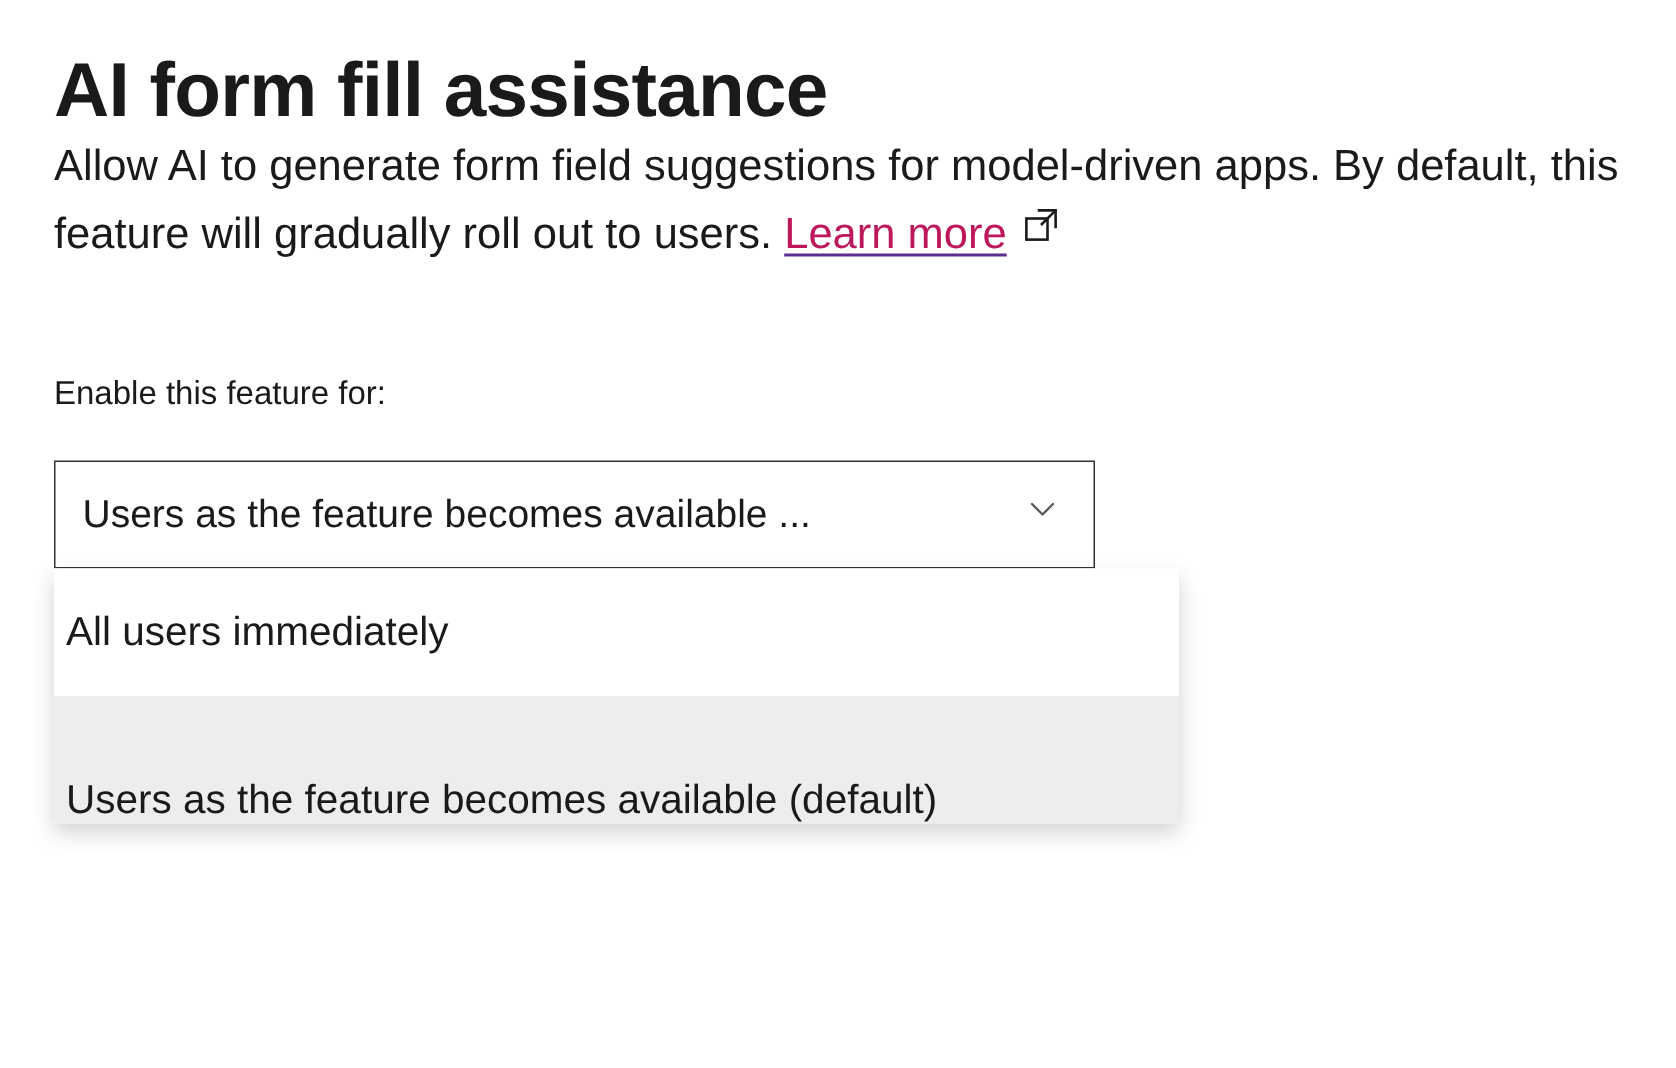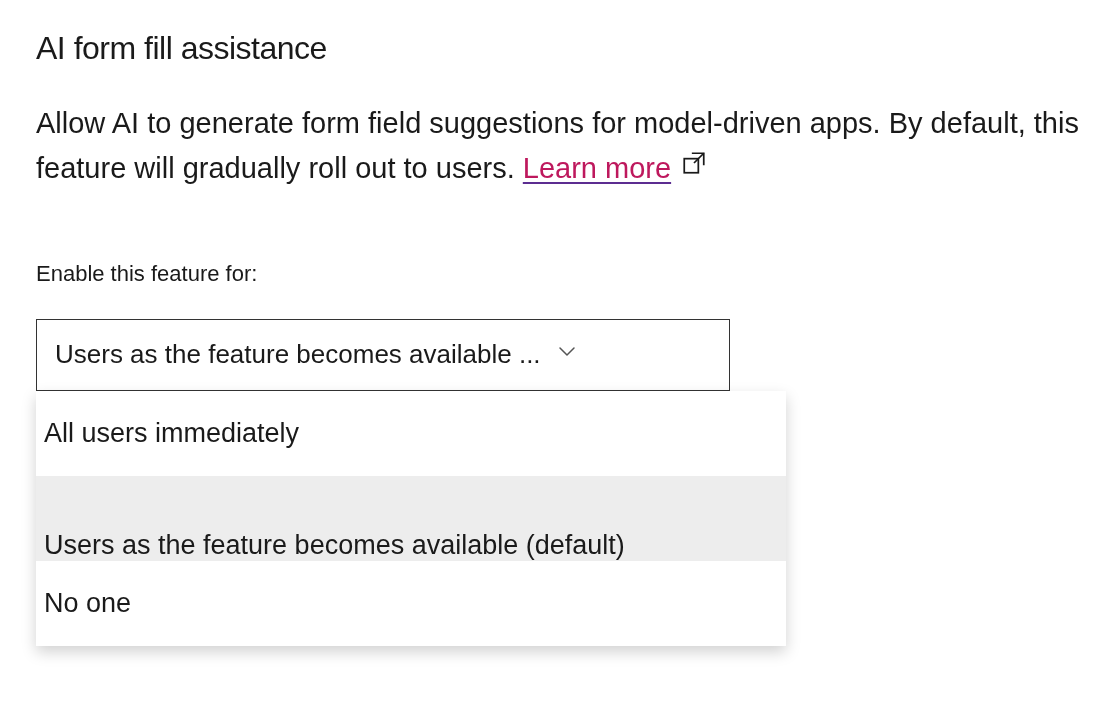--- a/index.html
+++ b/index.html
@@ -8,24 +8,23 @@
       padding: 0;
     }
     body {
       font-family: 'Segoe UI', -apple-system, BlinkMacSystemFont, sans-serif;
       background: #ffffff;
       color: #1a1a1a;
       padding: 30px 36px;
       width: 1117px;
     }
     .heading {
-      font-size: 32px;
-      font-weight: 400;
+      font-size: 51px;
+      font-weight: 700;
       color: #1a1a1a;
-      margin-bottom: 34px;
       letter-spacing: -0.5px;
     }
     .description {
       font-size: 29px;
       font-weight: 400;
       color: #1a1a1a;
       line-height: 1.55;
       margin-bottom: 70px;
     }
     .learn-more-wrap {
@@ -49,20 +48,21 @@
       font-weight: 400;
       color: #1a1a1a;
       margin-bottom: 32px;
     }
     .combobox {
       width: 694px;
       height: 72px;
       border: 1.5px solid #333333;
       display: flex;
       align-items: center;
+      justify-content: space-between;
       padding: 0 22px 0 18px;
       background: #fff;
       cursor: pointer;
       font-size: 26px;
       color: #1a1a1a;
     }
     .combobox-text {
       white-space: nowrap;
       overflow: hidden;
       text-overflow: ellipsis;
@@ -118,16 +118,13 @@
   </span>
 </div>
 
 <div class="listbox" role="listbox">
   <div class="option" role="option">
     <span>All users immediately</span>
   </div>
   <div class="option selected" role="option">
     <span>Users as the feature becomes available (default)</span>
   </div>
-  <div class="option" role="option">
-    <span>No one</span>
-  </div>
 </div>
 
 </body></html>

